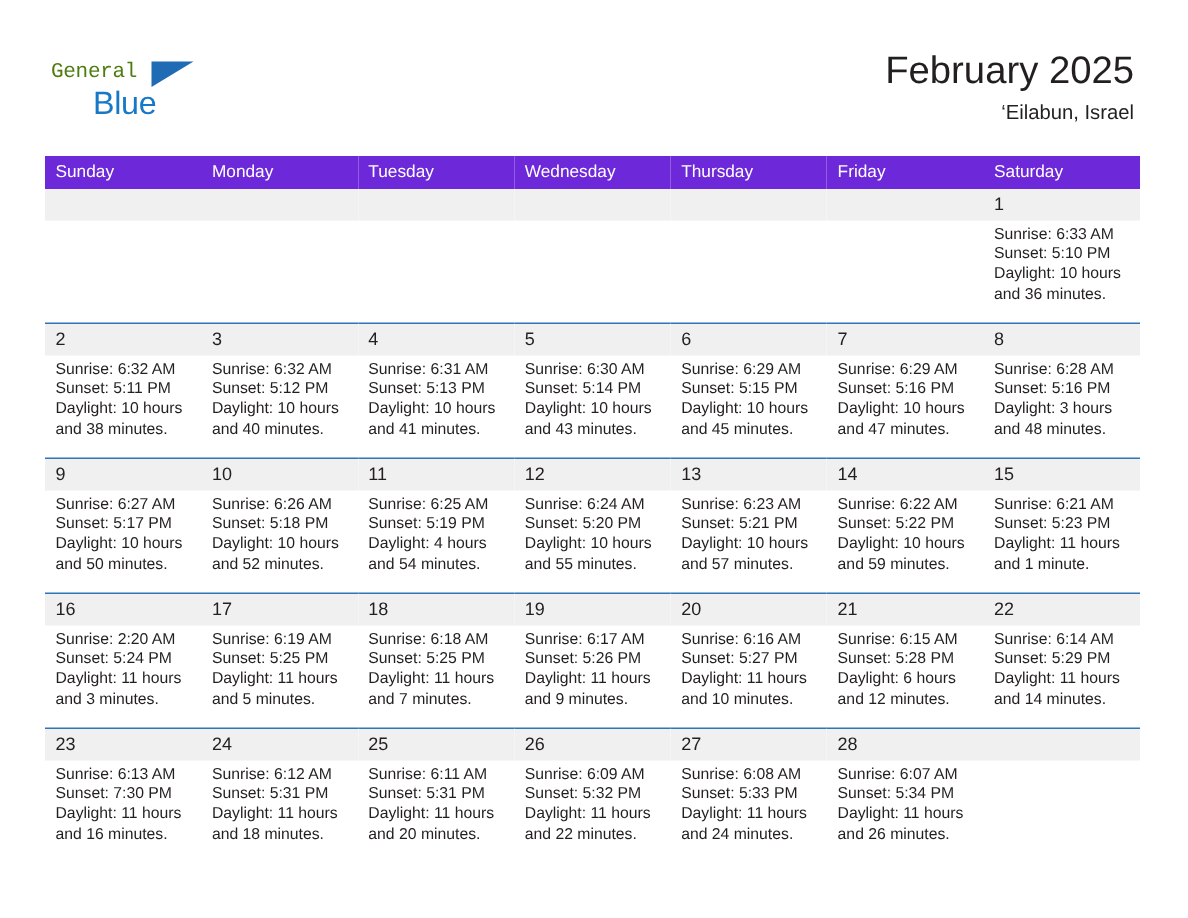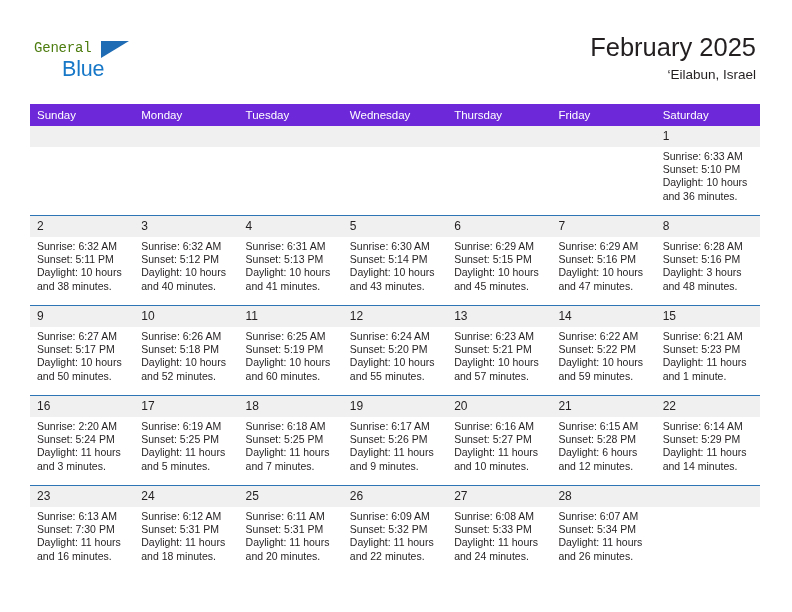--- a/index.html
+++ b/index.html
@@ -278,21 +278,21 @@
               <div>Sunrise: 6:26 AM</div>
               <div>Sunset: 5:18 PM</div>
               <div class="daylight">Daylight: 10 hours and 52 minutes.</div>
             </div>
           </td>
           <td>
             <span class="daynum">11</span>
             <div class="info">
               <div>Sunrise: 6:25 AM</div>
               <div>Sunset: 5:19 PM</div>
-              <div class="daylight">Daylight: 10 hours and 60 minutes.</div>
+              <div class="daylight">Daylight: 4 hours and 54 minutes.</div>
             </div>
           </td>
           <td>
             <span class="daynum">12</span>
             <div class="info">
               <div>Sunrise: 6:24 AM</div>
               <div>Sunset: 5:20 PM</div>
               <div class="daylight">Daylight: 10 hours and 55 minutes.</div>
             </div>
           </td>

